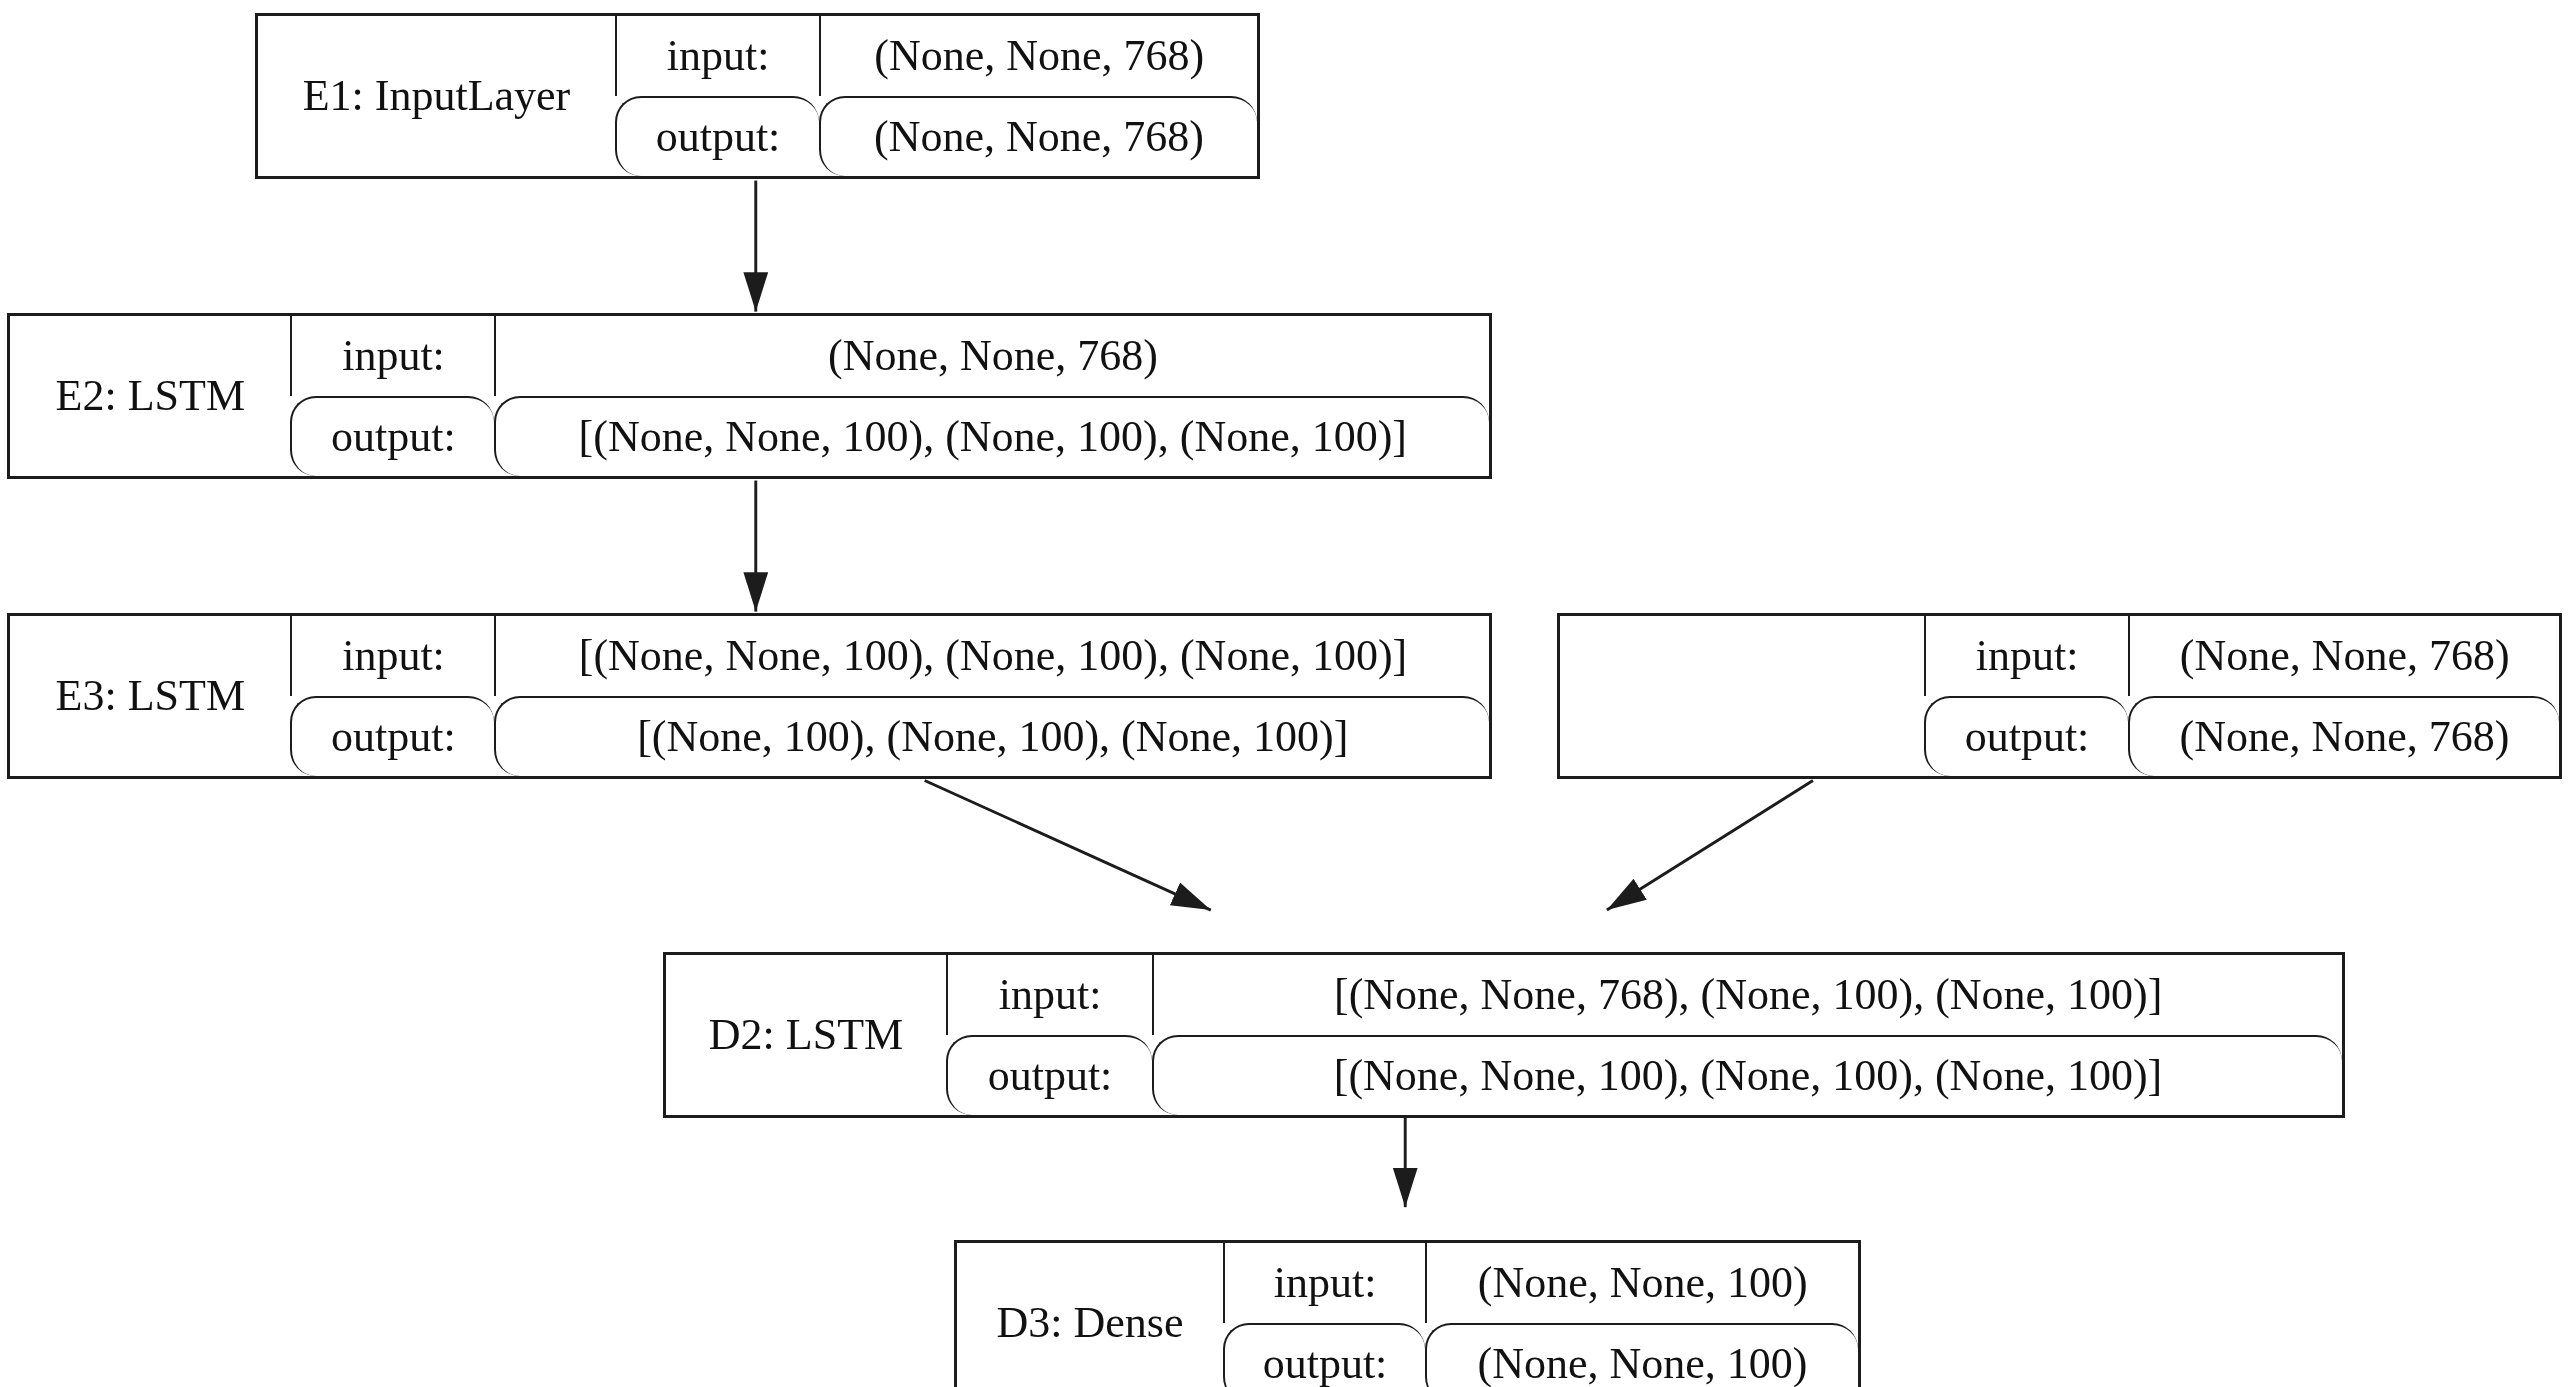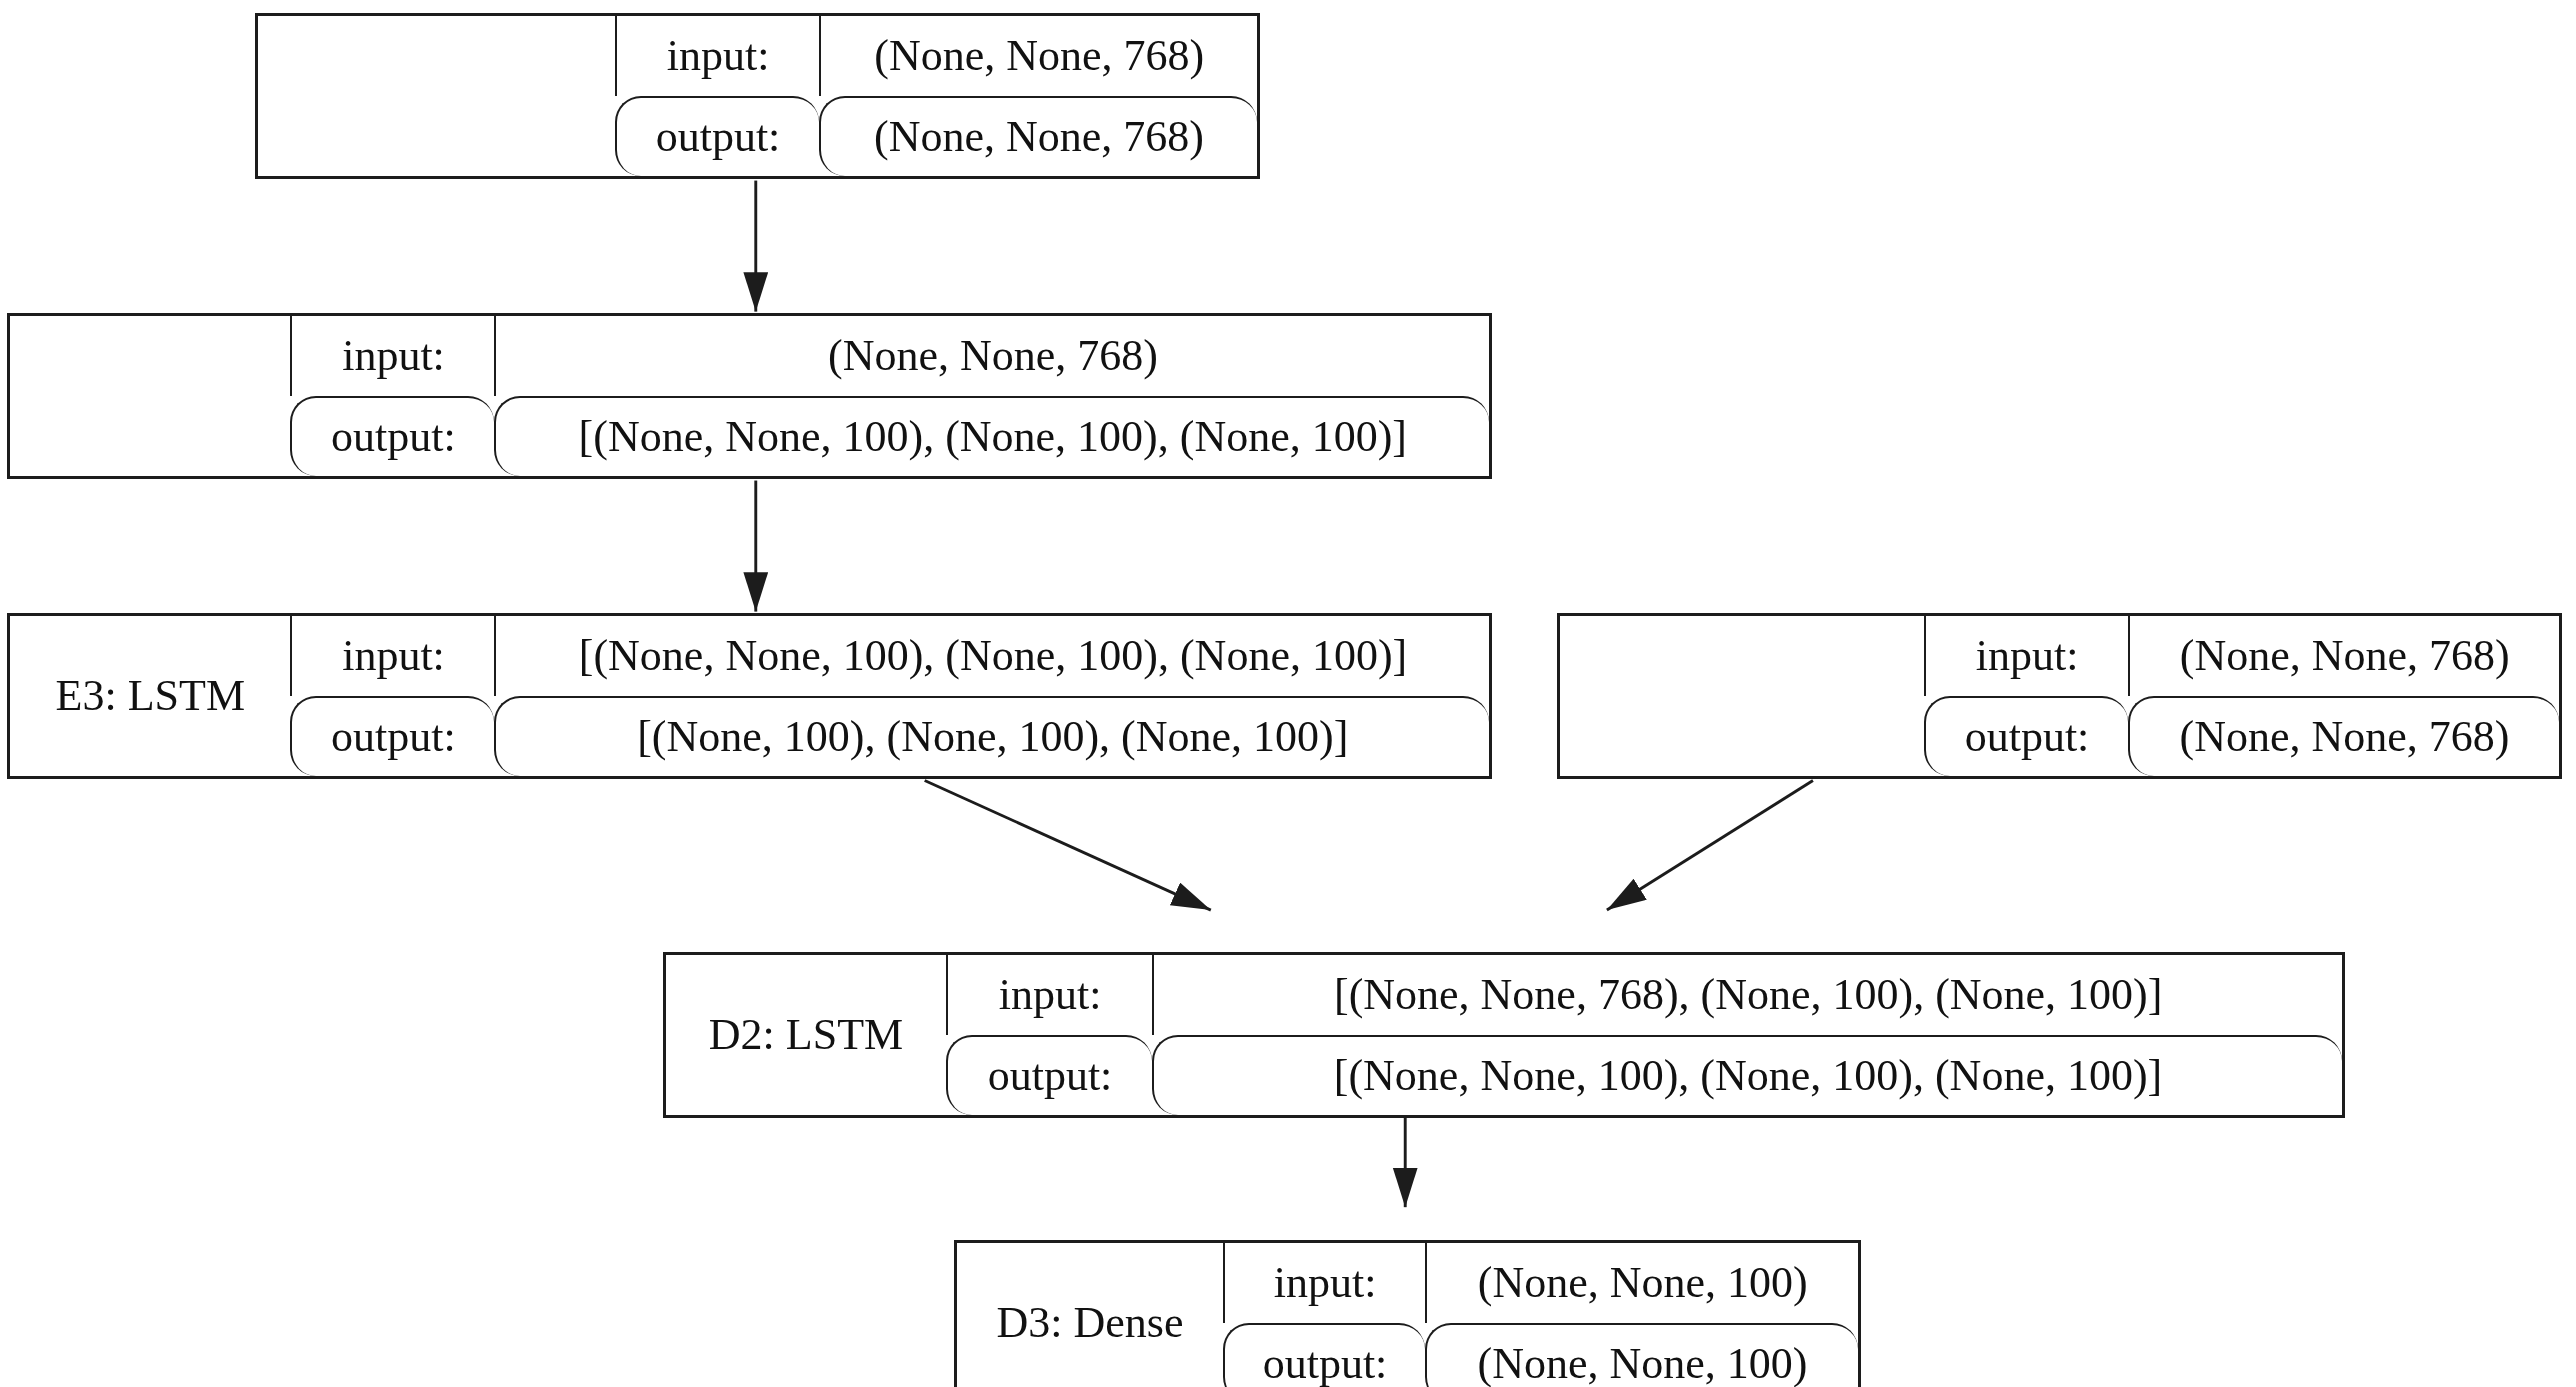--- a/index.html
+++ b/index.html
@@ -54,27 +54,29 @@
       </marker>
     </defs>
     <line x1="1038" y1="248" x2="1038" y2="428" stroke="#1c1c1c" stroke-width="4" marker-end="url(#arrow)"></line>
     <line x1="1038" y1="660" x2="1038" y2="840" stroke="#1c1c1c" stroke-width="4" marker-end="url(#arrow)"></line>
     <line x1="1270" y1="1072" x2="1663" y2="1250" stroke="#1c1c1c" stroke-width="4" marker-end="url(#arrow)"></line>
     <line x1="2490" y1="1072" x2="2207" y2="1250" stroke="#1c1c1c" stroke-width="4" marker-end="url(#arrow)"></line>
     <line x1="1930" y1="1482" x2="1930" y2="1658" stroke="#1c1c1c" stroke-width="4" marker-end="url(#arrow)"></line>
   </svg>
 
   <div class="node" id="node-e1">
+    <div class="cell name">E1: InputLayer</div>
     <div class="cell c2 r1">input:</div>
     <div class="cell c3 r1">(None, None, 768)</div>
     <div class="cell c2 r2">output:</div>
     <div class="cell c3 r2">(None, None, 768)</div>
   </div>
 
   <div class="node" id="node-e2">
+    <div class="cell name">E2: LSTM</div>
     <div class="cell c2 r1">input:</div>
     <div class="cell c3 r1">(None, None, 768)</div>
     <div class="cell c2 r2">output:</div>
     <div class="cell c3 r2">[(None, None, 100), (None, 100), (None, 100)]</div>
   </div>
 
   <div class="node" id="node-e3">
     <div class="cell name">E3: LSTM</div>
     <div class="cell c2 r1">input:</div>
     <div class="cell c3 r1">[(None, None, 100), (None, 100), (None, 100)]</div>

